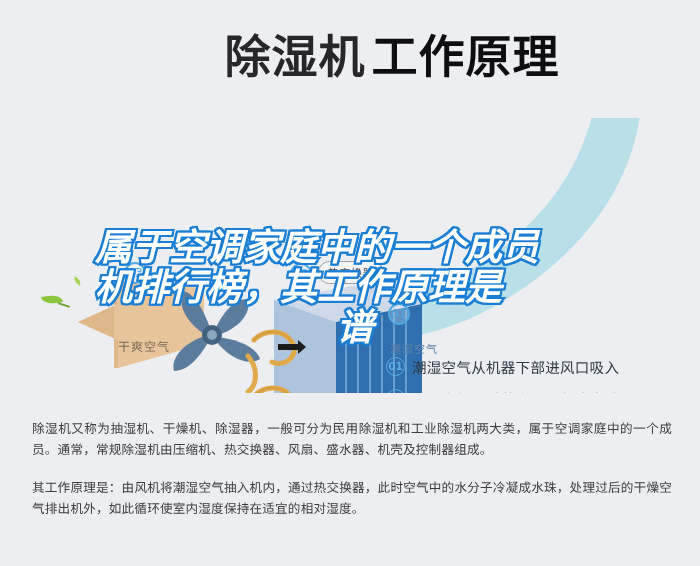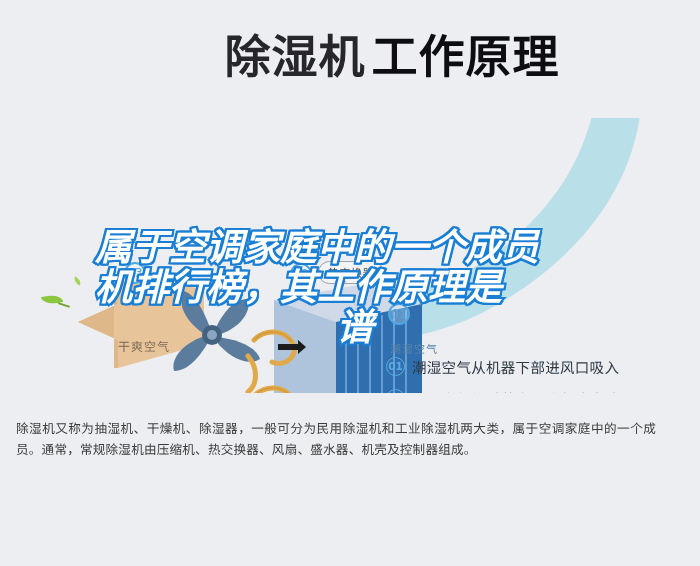--- a/index.html
+++ b/index.html
@@ -232,21 +232,21 @@
       0 2px 0 #1a7fd4, 0 -2px 0 #1a7fd4,
       2px 2px 0 #1a7fd4, -2px -2px 0 #1a7fd4,
       2px -2px 0 #1a7fd4, -2px 2px 0 #1a7fd4;
     white-space: nowrap;
   }
   .overlay-line.l3 { text-align: center; width: 520px; }
 
   
   .body-copy {
     position: absolute;
-    left: 16px;
+    left: 32px;
     top: 418px;
     width: 640px;
   }
   .para {
     font-family: "DejaVu Sans", "Liberation Sans", sans-serif;
     font-size: 12.6px;
     line-height: 21px;
     color: #3c3c3c;
     letter-spacing: .2px;
     text-align: justify;
@@ -352,15 +352,16 @@
   </div>
 
   <div class="overlay">
     <div class="overlay-line l1">属于空调家庭中的一个成员</div>
     <div class="overlay-line l2">机排行榜，其工作原理是</div>
     <div class="overlay-line l3">谱</div>
   </div>
 
   <div class="body-copy">
     <p class="para">除湿机又称为抽湿机、干燥机、除湿器，一般可分为民用除湿机和工业除湿机两大类，属于空调家庭中的一个成员。通常，常规除湿机由压缩机、热交换器、风扇、盛水器、机壳及控制器组成。</p>
+    <p class="para">其工作原理是：由风机将潮湿空气抽入机内，通过热交换器，此时空气中的水分子冷凝成水珠，处理过后的干燥空气排出机外，如此循环使室内湿度保持在适宜的相对湿度。</p>
   </div>
 
 </div>
 
 </body></html>

